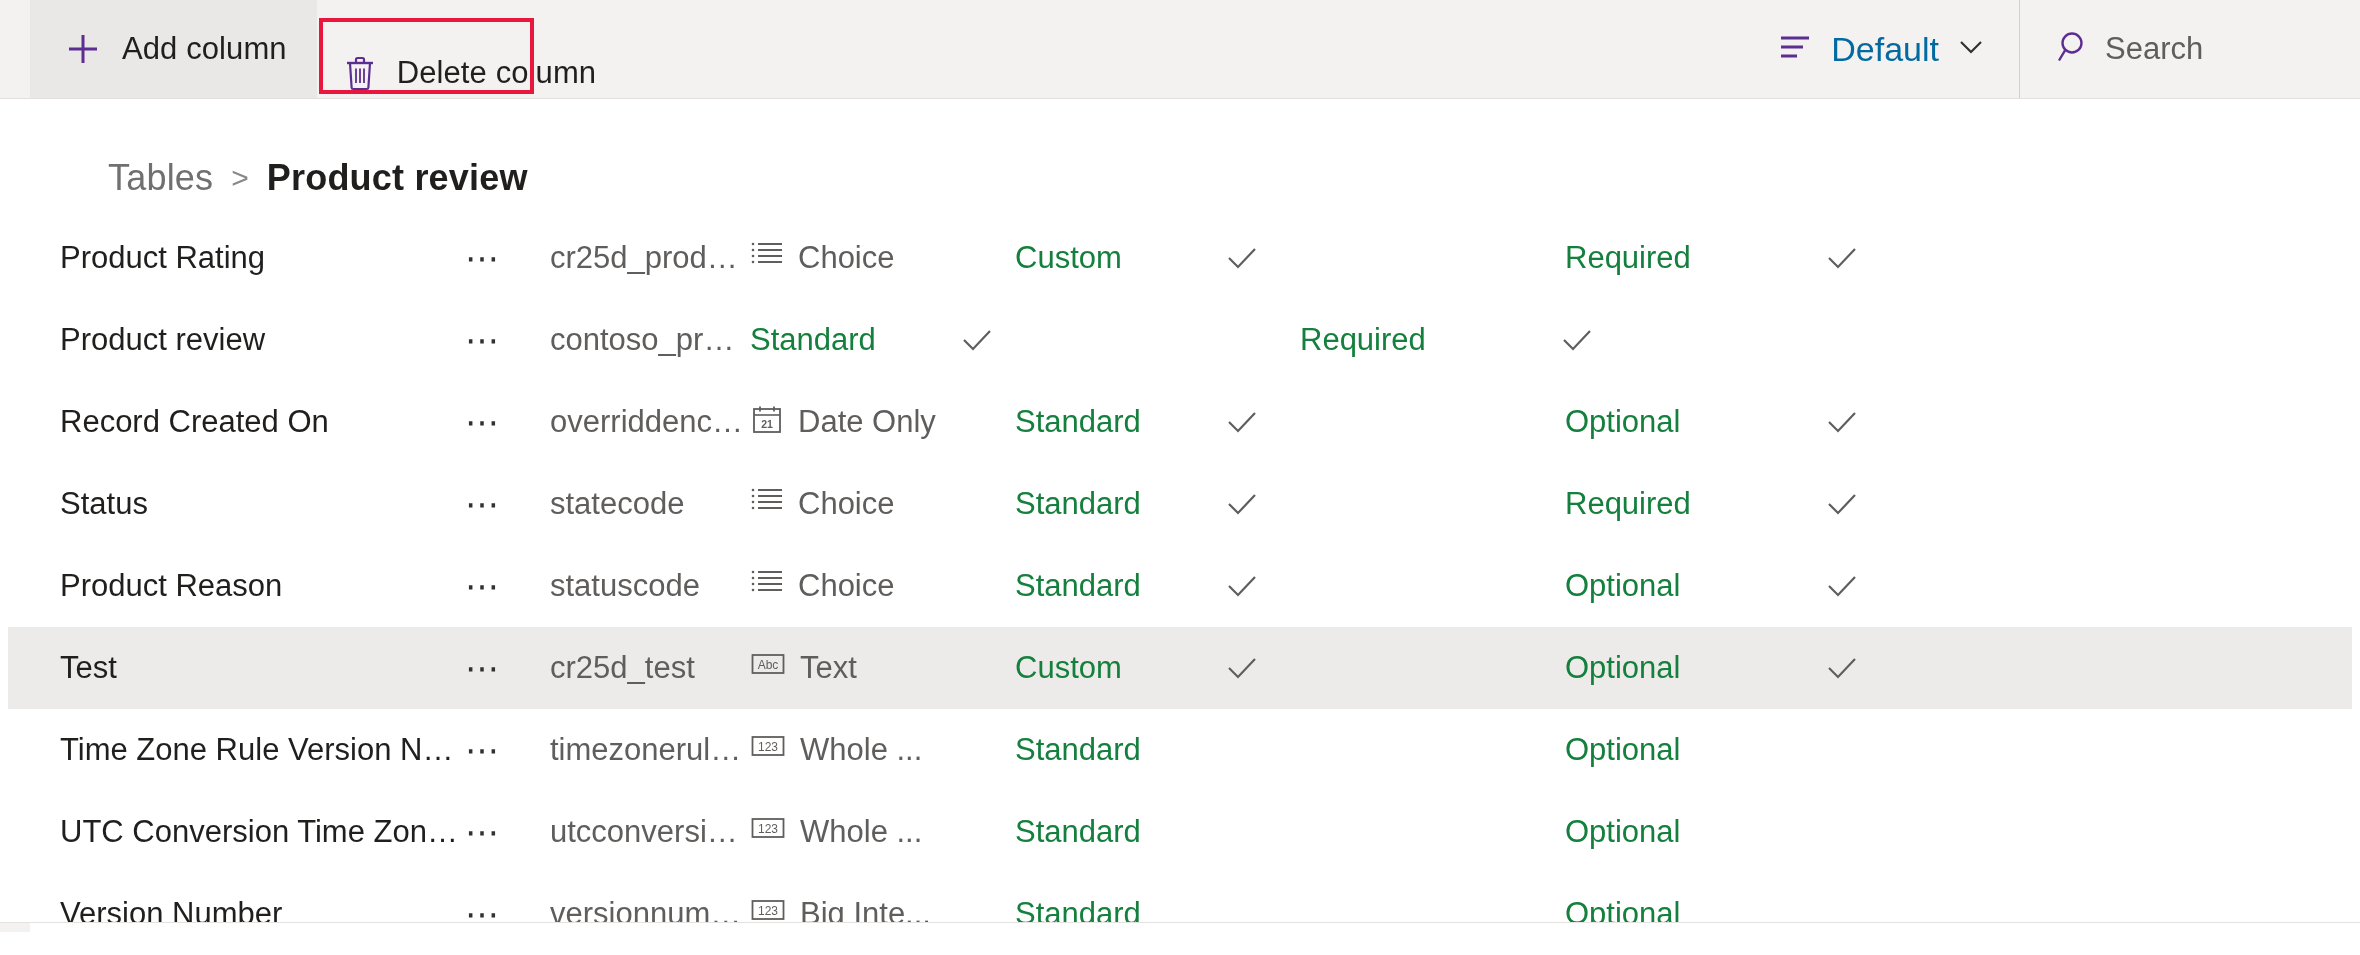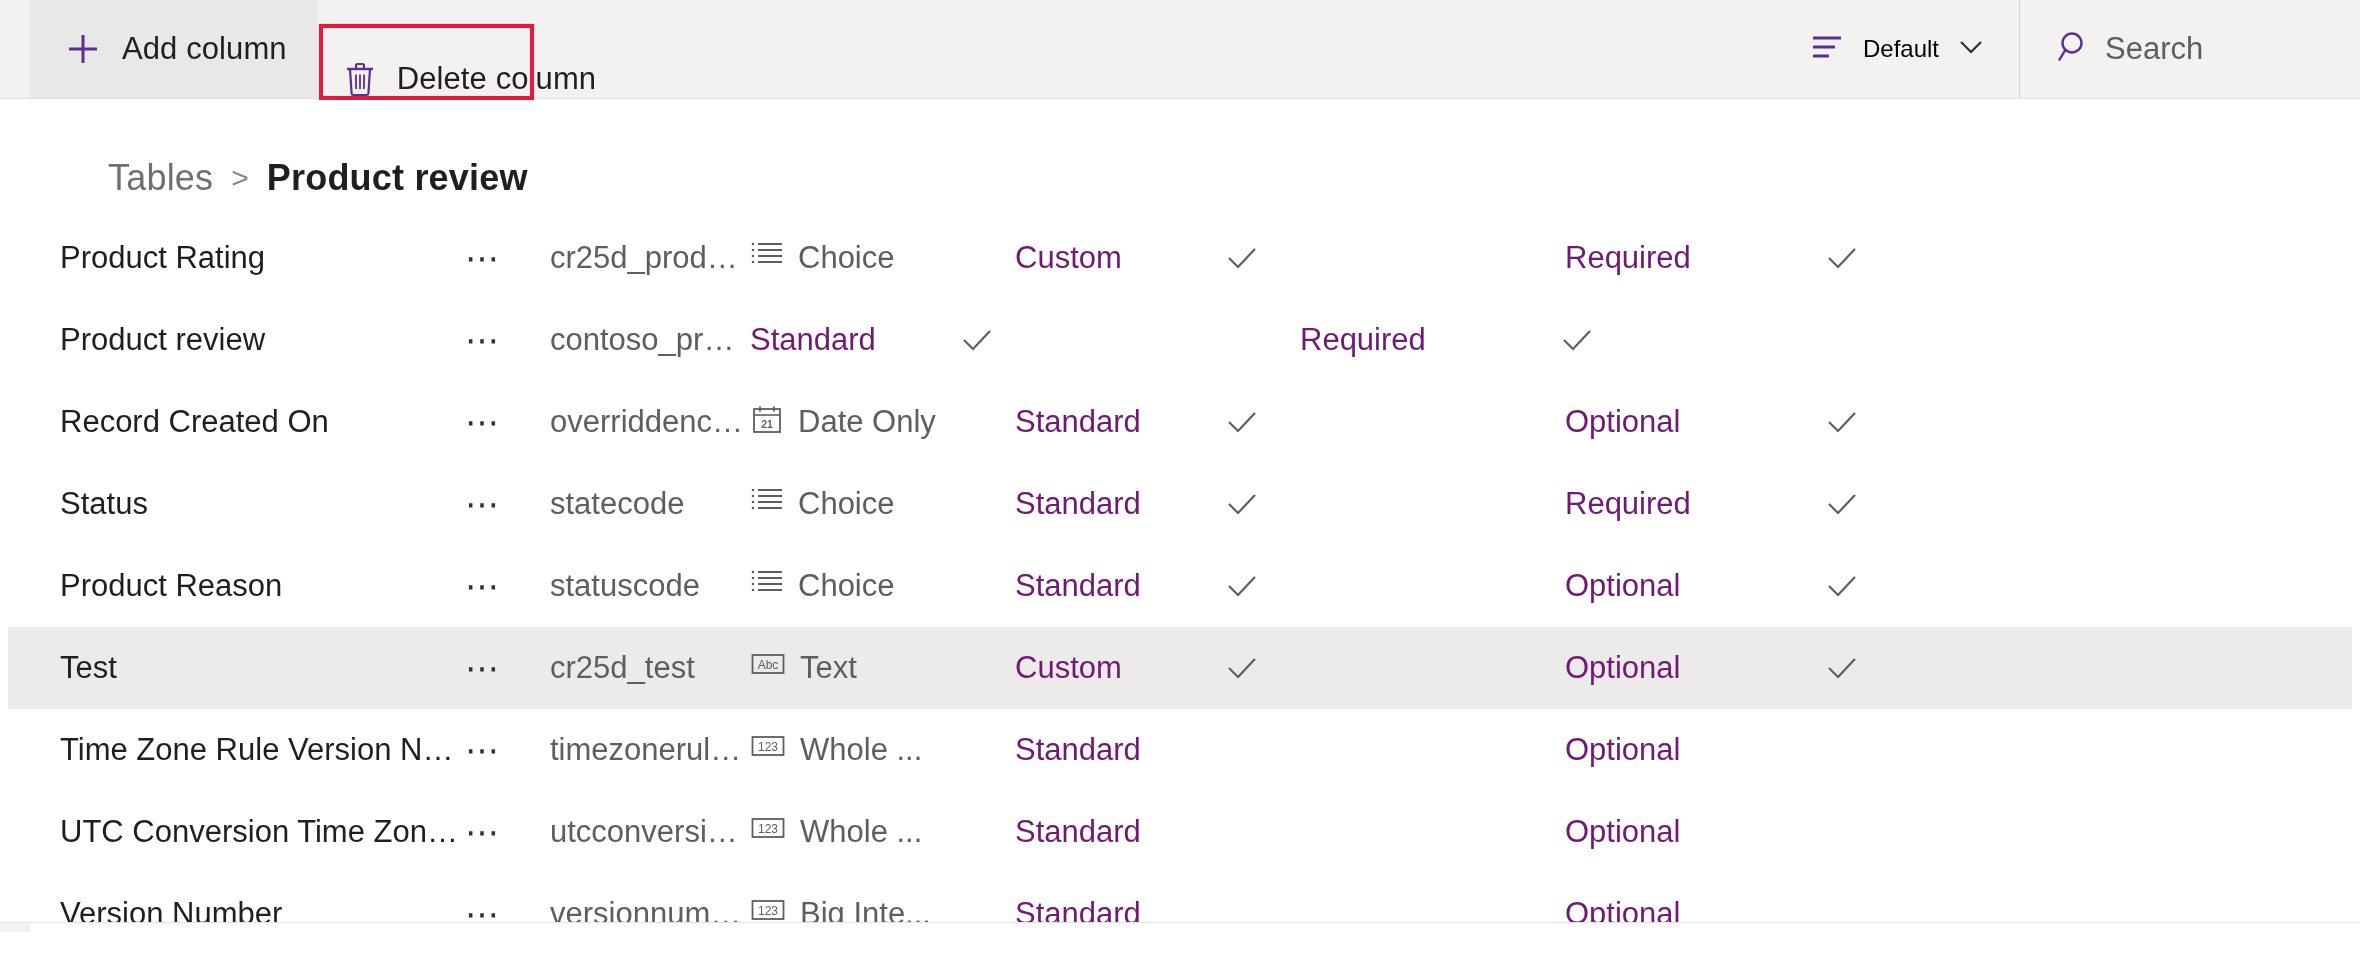--- a/index.html
+++ b/index.html
@@ -13,21 +13,21 @@
     -webkit-font-smoothing: antialiased;
   }
 
   
   .toolbar {
     position: relative;
     height: 99px;
     width: 2360px;
     background: #f3f2f1;
     display: flex;
-    align-items: flex-end;
+    align-items: center;
     border-bottom: 1px solid #e1dfdd;
   }
   .toolbar-left-gutter {
     width: 30px;
     background: #f3f2f1;
     flex: 0 0 30px;
   }
   .tb-btn {
     display: flex;
     align-items: center;
@@ -80,21 +80,21 @@
     height: 100%;
   }
   .tb-view {
     display: flex;
     align-items: center;
     gap: 18px;
     padding: 0 34px 0 30px;
     cursor: pointer;
     white-space: nowrap;
   }
-  .tb-view-label { font-size: 24px; color: #000000; }
+  .tb-view-label { font-size: 34px; color: #0369a1; }
   .tb-divider {
     width: 1px;
     background: #d2d0ce;
     margin: 0;
     align-self: stretch;
   }
   .tb-search {
     display: flex;
     align-items: center;
     gap: 13px;
@@ -180,21 +180,21 @@
   .cell-type-label {
     font-size: 31px;
     color: #605e5c;
     white-space: nowrap;
     overflow: hidden;
     text-overflow: ellipsis;
     max-width: 170px;
   }
   .cell-source, .cell-req {
     font-size: 31px;
-    color: #701a75;
+    color: #15803d;
     white-space: nowrap;
   }
 
   .more-dots {
     font-size: 34px;
     color: #323130;
     letter-spacing: 3px;
     line-height: 10px;
   }
 

